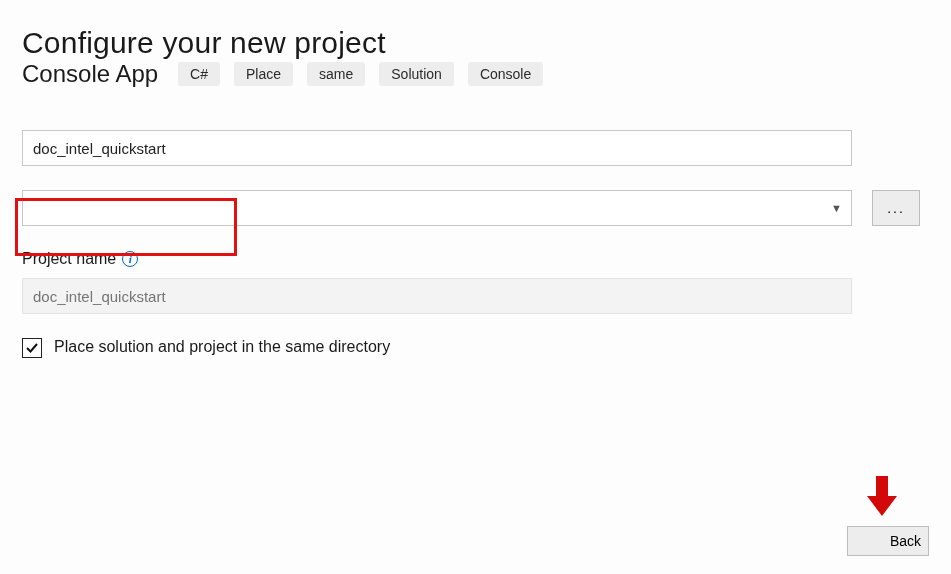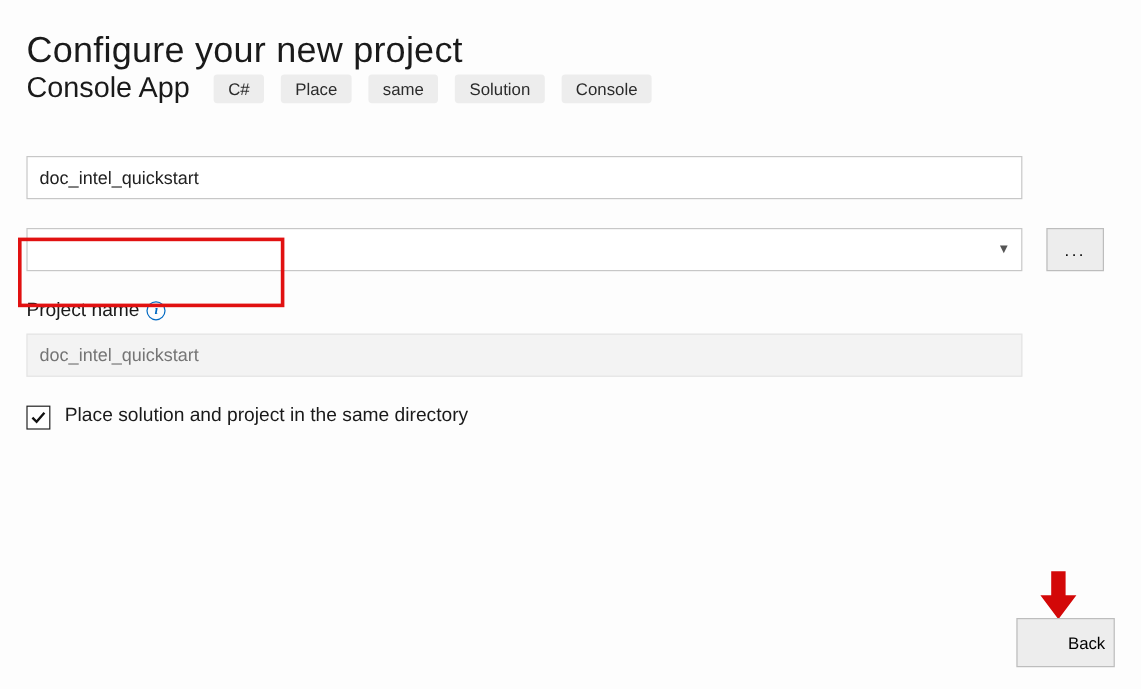--- a/index.html
+++ b/index.html
@@ -122,21 +122,21 @@
     }
     .chk svg { display:block; }
     .footer {
       position: absolute;
       bottom: 18px;
       right: 22px;
       display: flex;
       gap: 14px;
     }
     .nav-btn {
-      width: 82px; height: 41px;
+      width: 82px; height: 30px;
       border: 1px solid #bdbdbd;
       background: #ededed;
       font-size: 14px;
       cursor: pointer;
       padding-left: 35px;
     }
     .arrow-annot {
       position: absolute;
       right: 52px;
       bottom: 56px;

